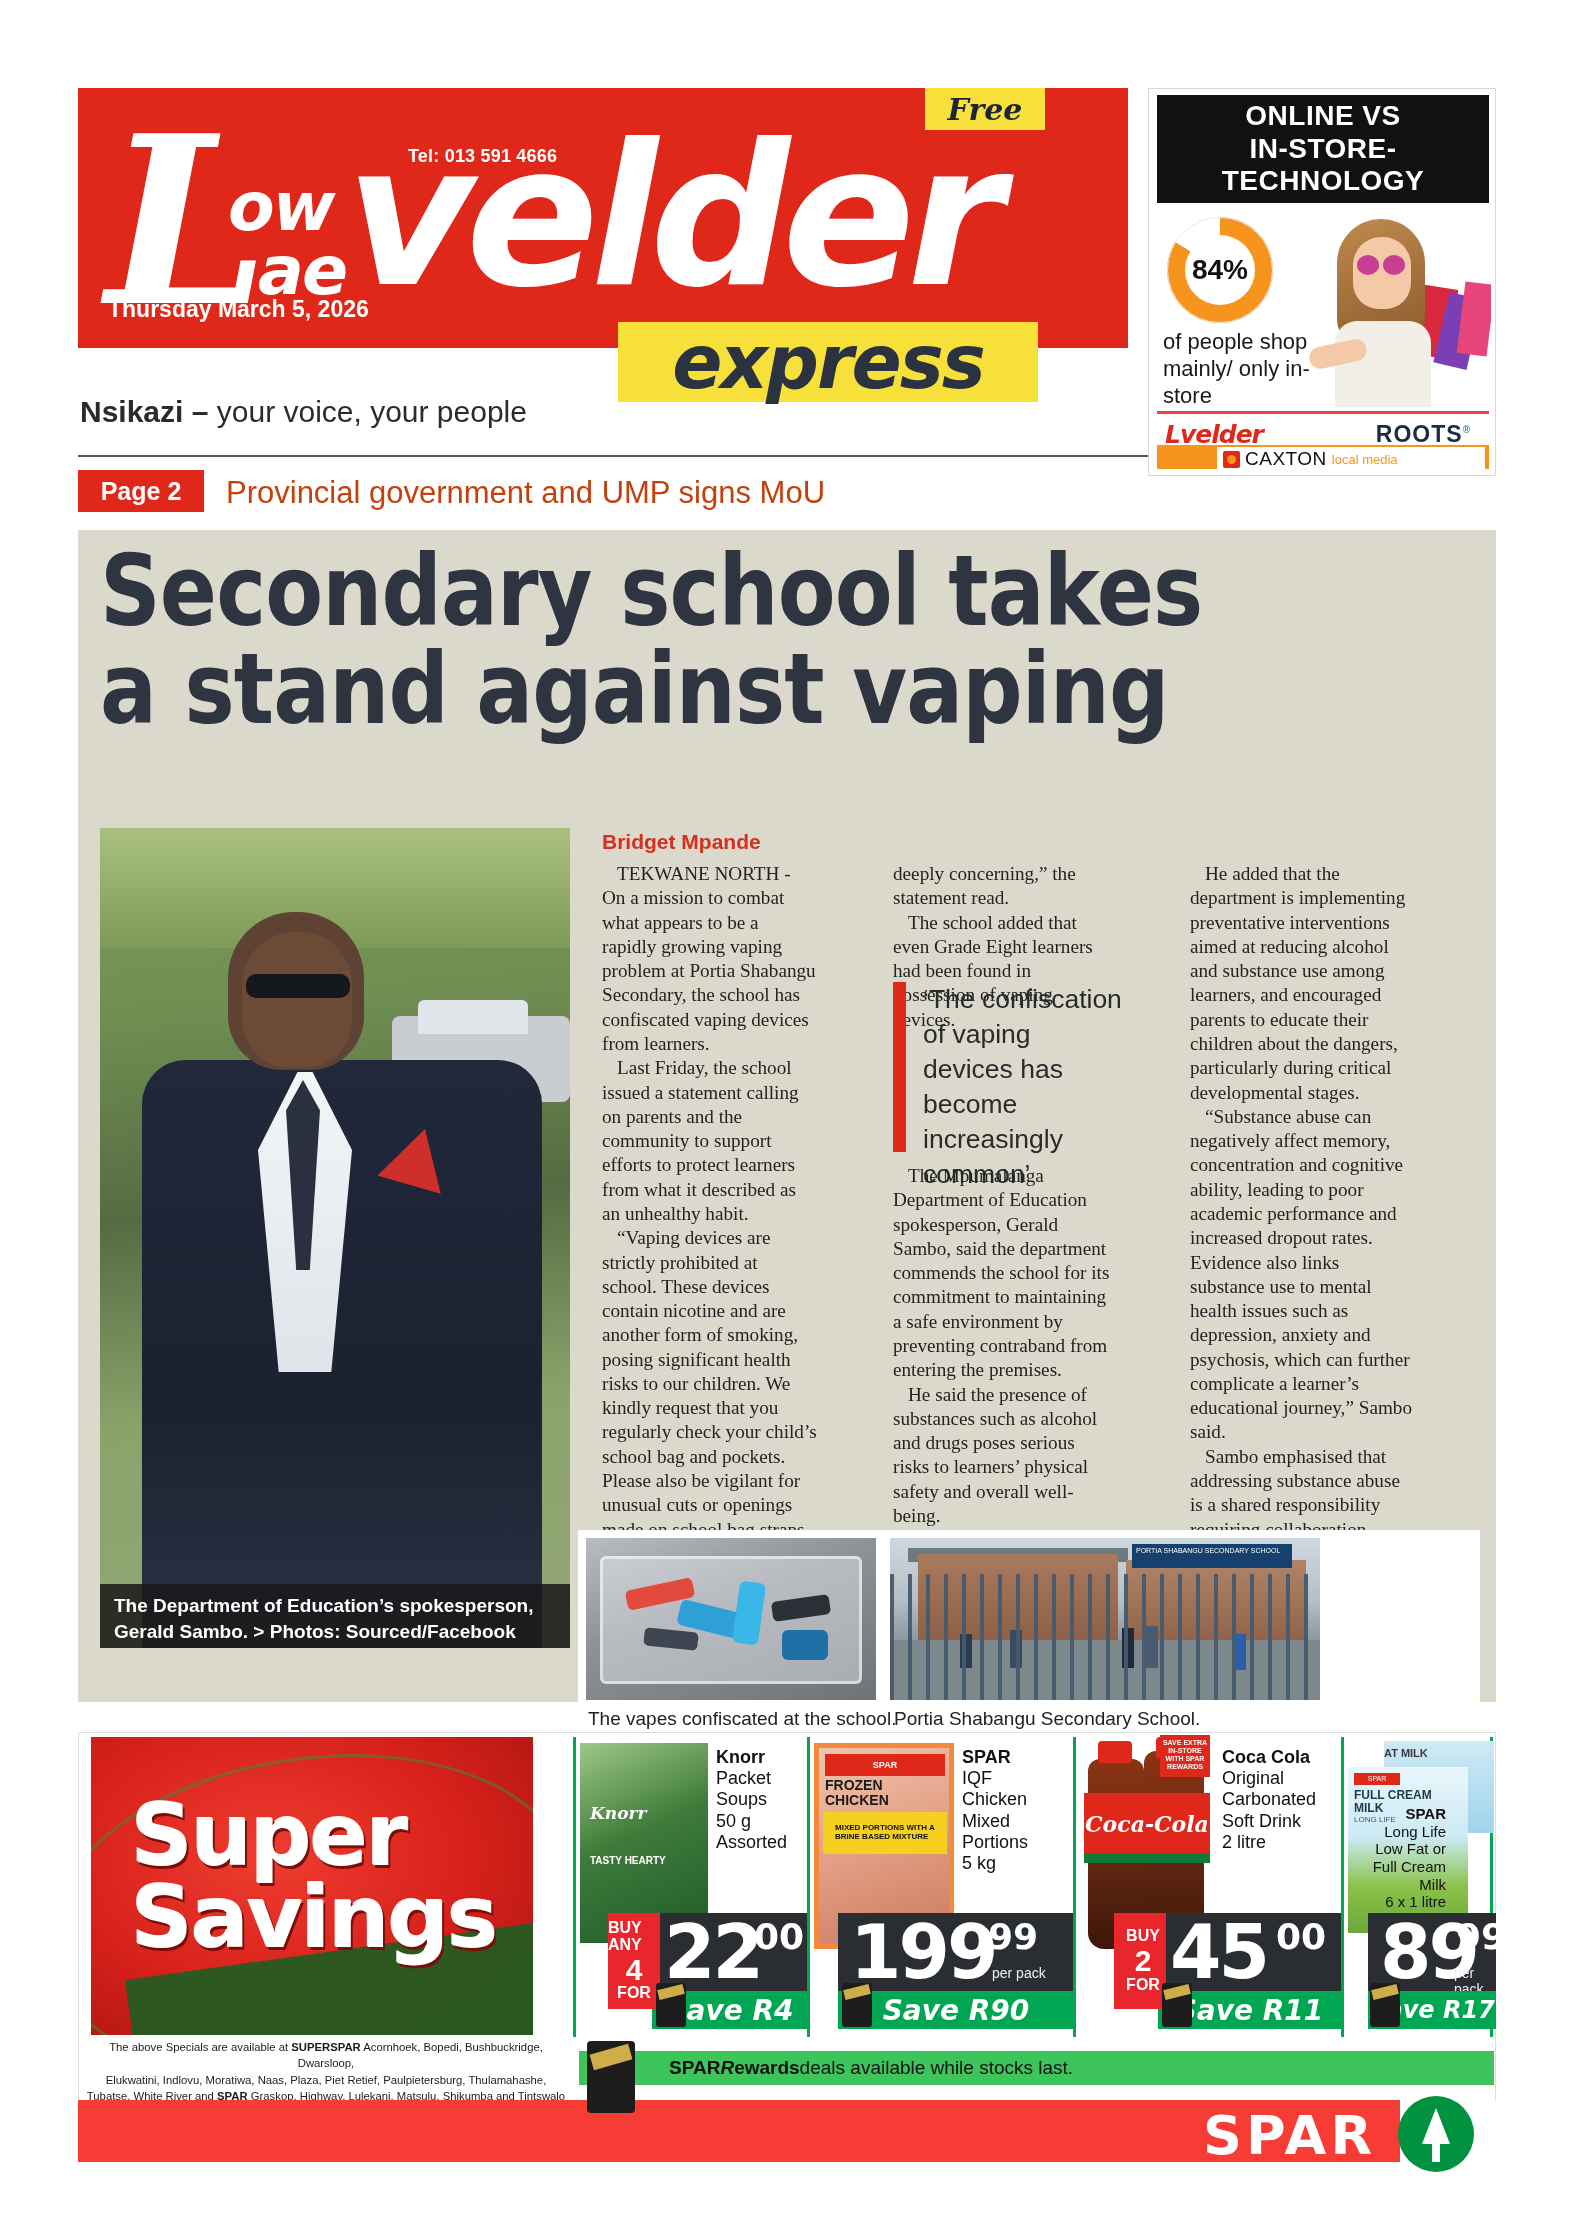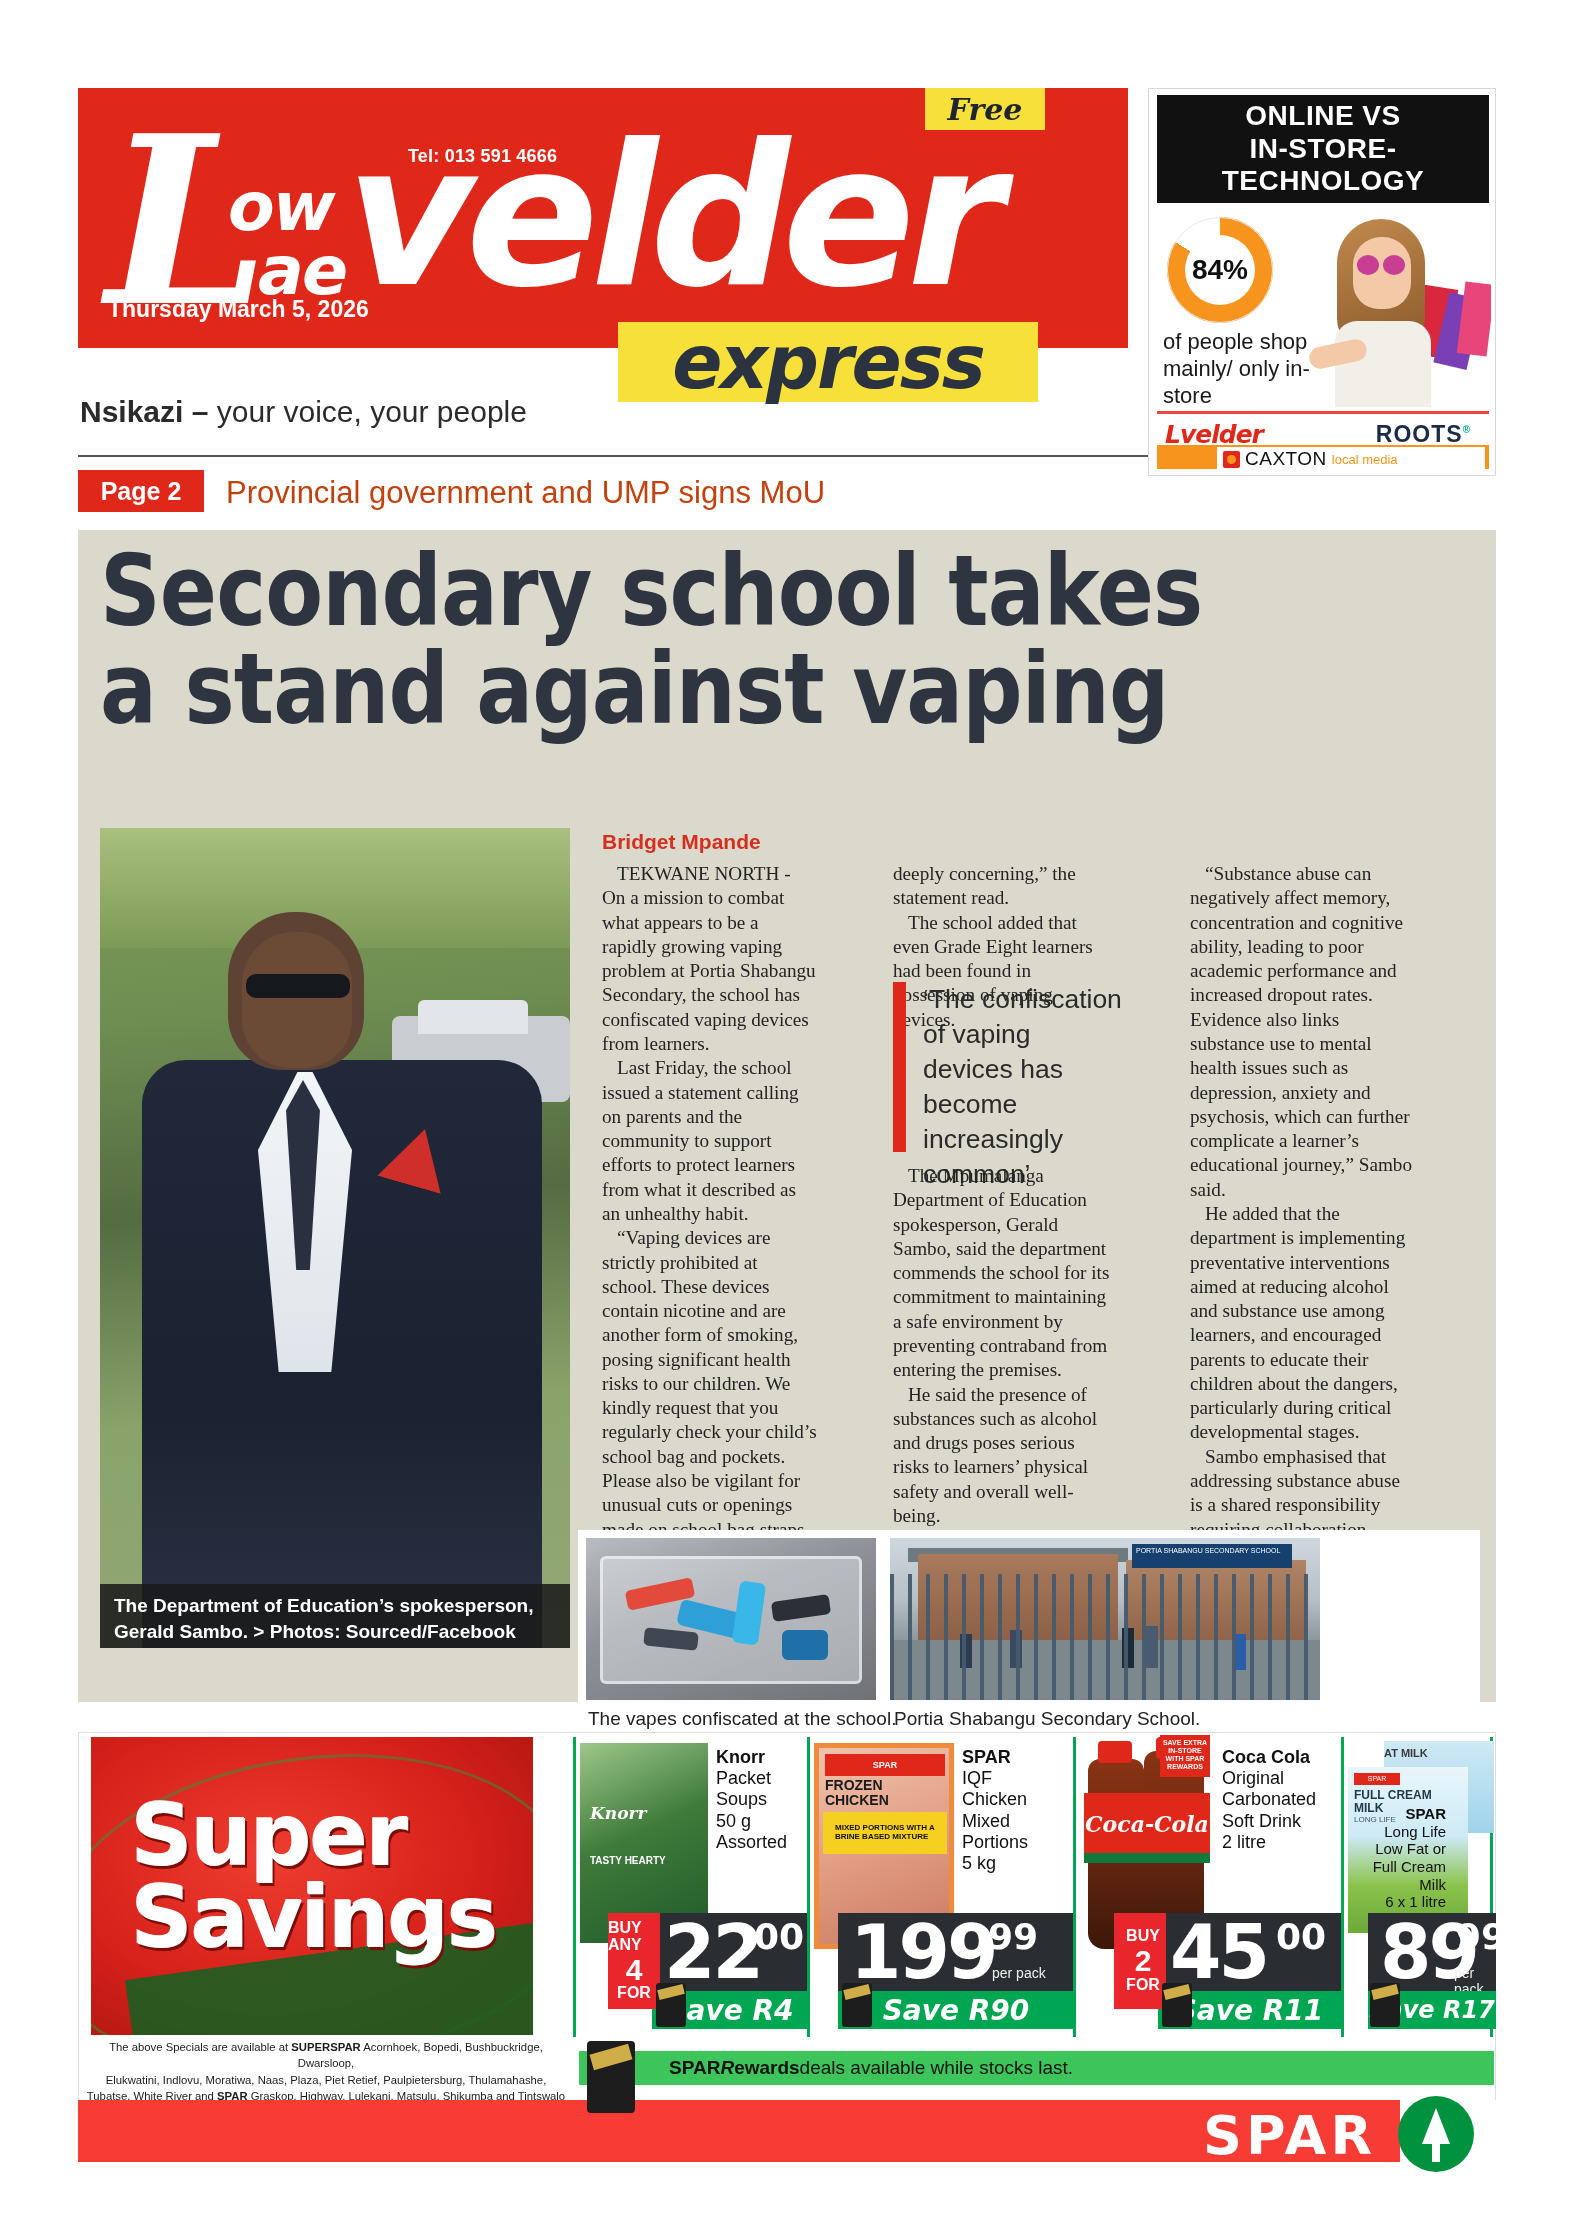--- a/index.html
+++ b/index.html
@@ -537,22 +537,22 @@
       <div class="pq-bar"></div>
       <div class="pq-text">‘The confiscation of vaping devices has become increasingly common’</div>
     </div>
 
     <div class="col" id="col2b">
       <p>The Mpumalanga Department of Education spokesperson, Gerald Sambo, said the department commends the school for its commitment to maintaining a safe environment by preventing contraband from entering the premises.</p>
       <p>He said the presence of substances such as alcohol and drugs poses serious risks to learners’ physical safety and overall well-being.</p>
     </div>
 
     <div class="col" id="col3">
+      <p>He added that the department is implementing preventative interventions aimed at reducing alcohol and substance use among learners, and encouraged parents to educate their children about the dangers, particularly during critical developmental stages.</p>
       <p>“Substance abuse can negatively affect memory, concentration and cognitive ability, leading to poor academic performance and increased dropout rates. Evidence also links substance use to mental health issues such as depression, anxiety and psychosis, which can further complicate a learner’s educational journey,” Sambo said.</p>
-      <p>He added that the department is implementing preventative interventions aimed at reducing alcohol and substance use among learners, and encouraged parents to educate their children about the dangers, particularly during critical developmental stages.</p>
       <p>Sambo emphasised that addressing substance abuse is a shared responsibility requiring collaboration between schools, parents and the broader community. “Together, we can create an environment that not only safeguards our learners, but also promotes healthier choices and resilient mindsets.”</p>
     </div>
 
     <div class="photo-strip">
       <div class="vapes-photo">
         <div class="vp-box"></div>
         <div class="v1"></div>
         <div class="v2"></div>
         <div class="v3"></div>
         <div class="v4"></div>

